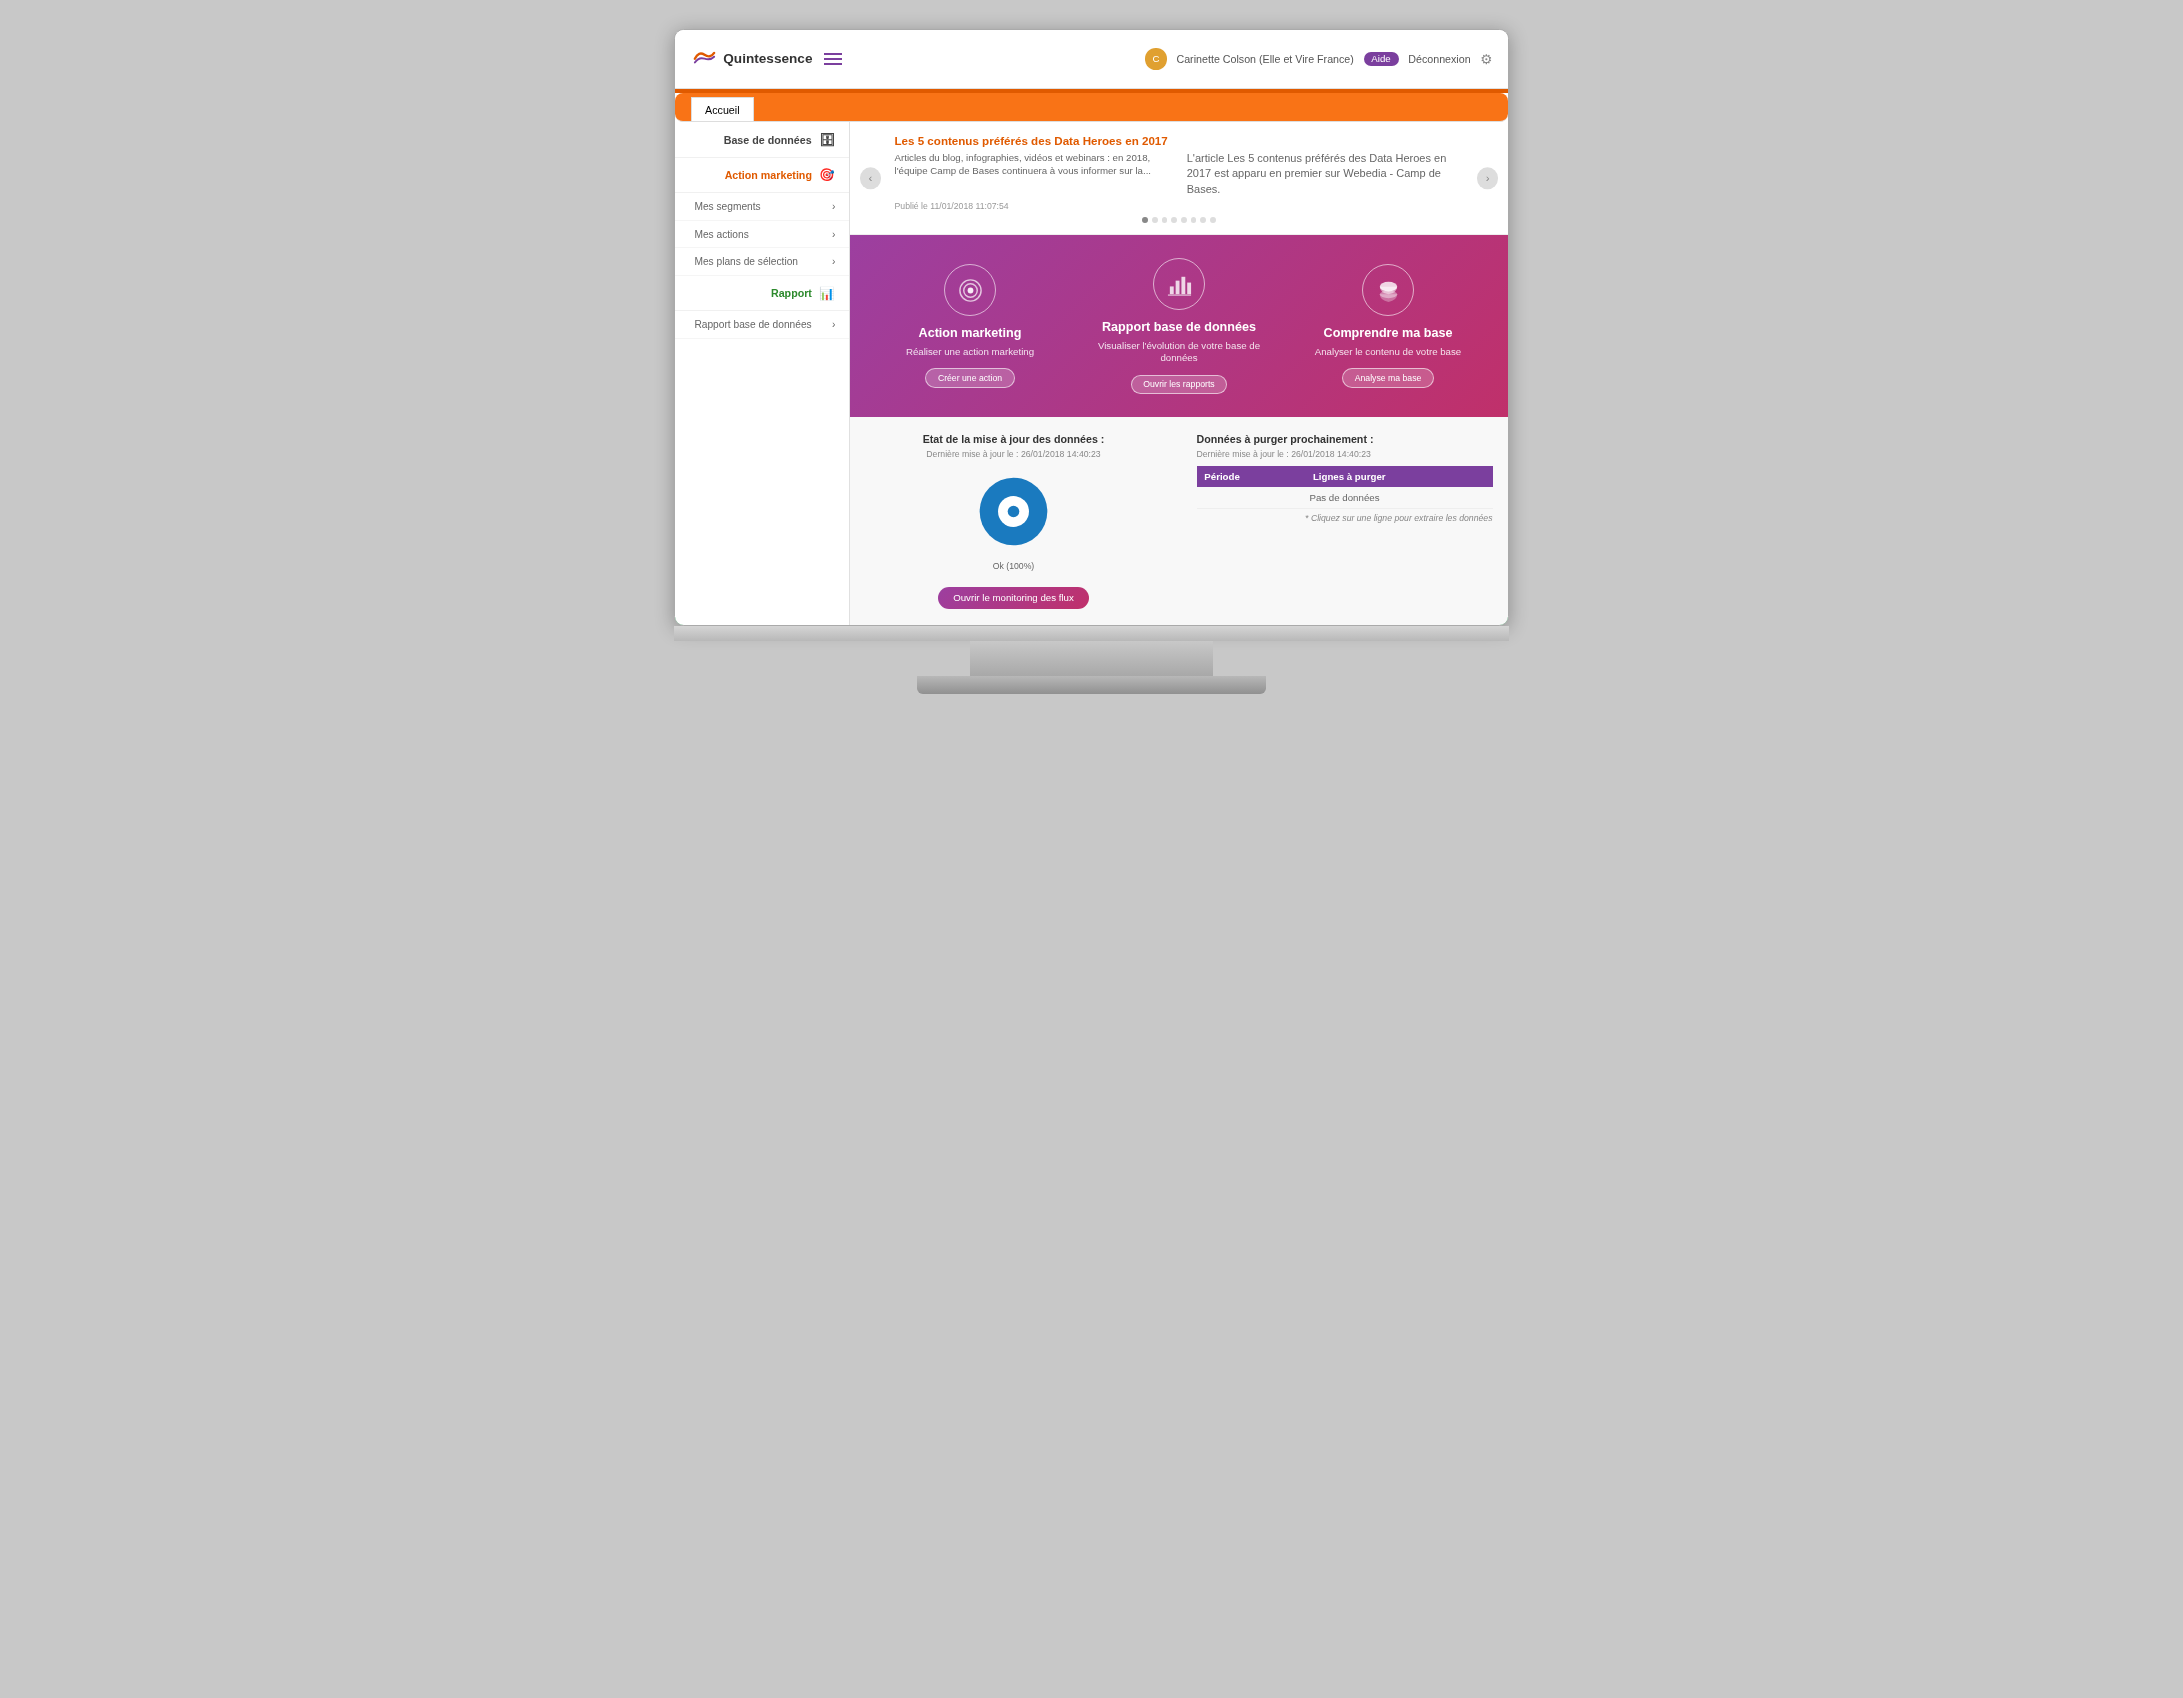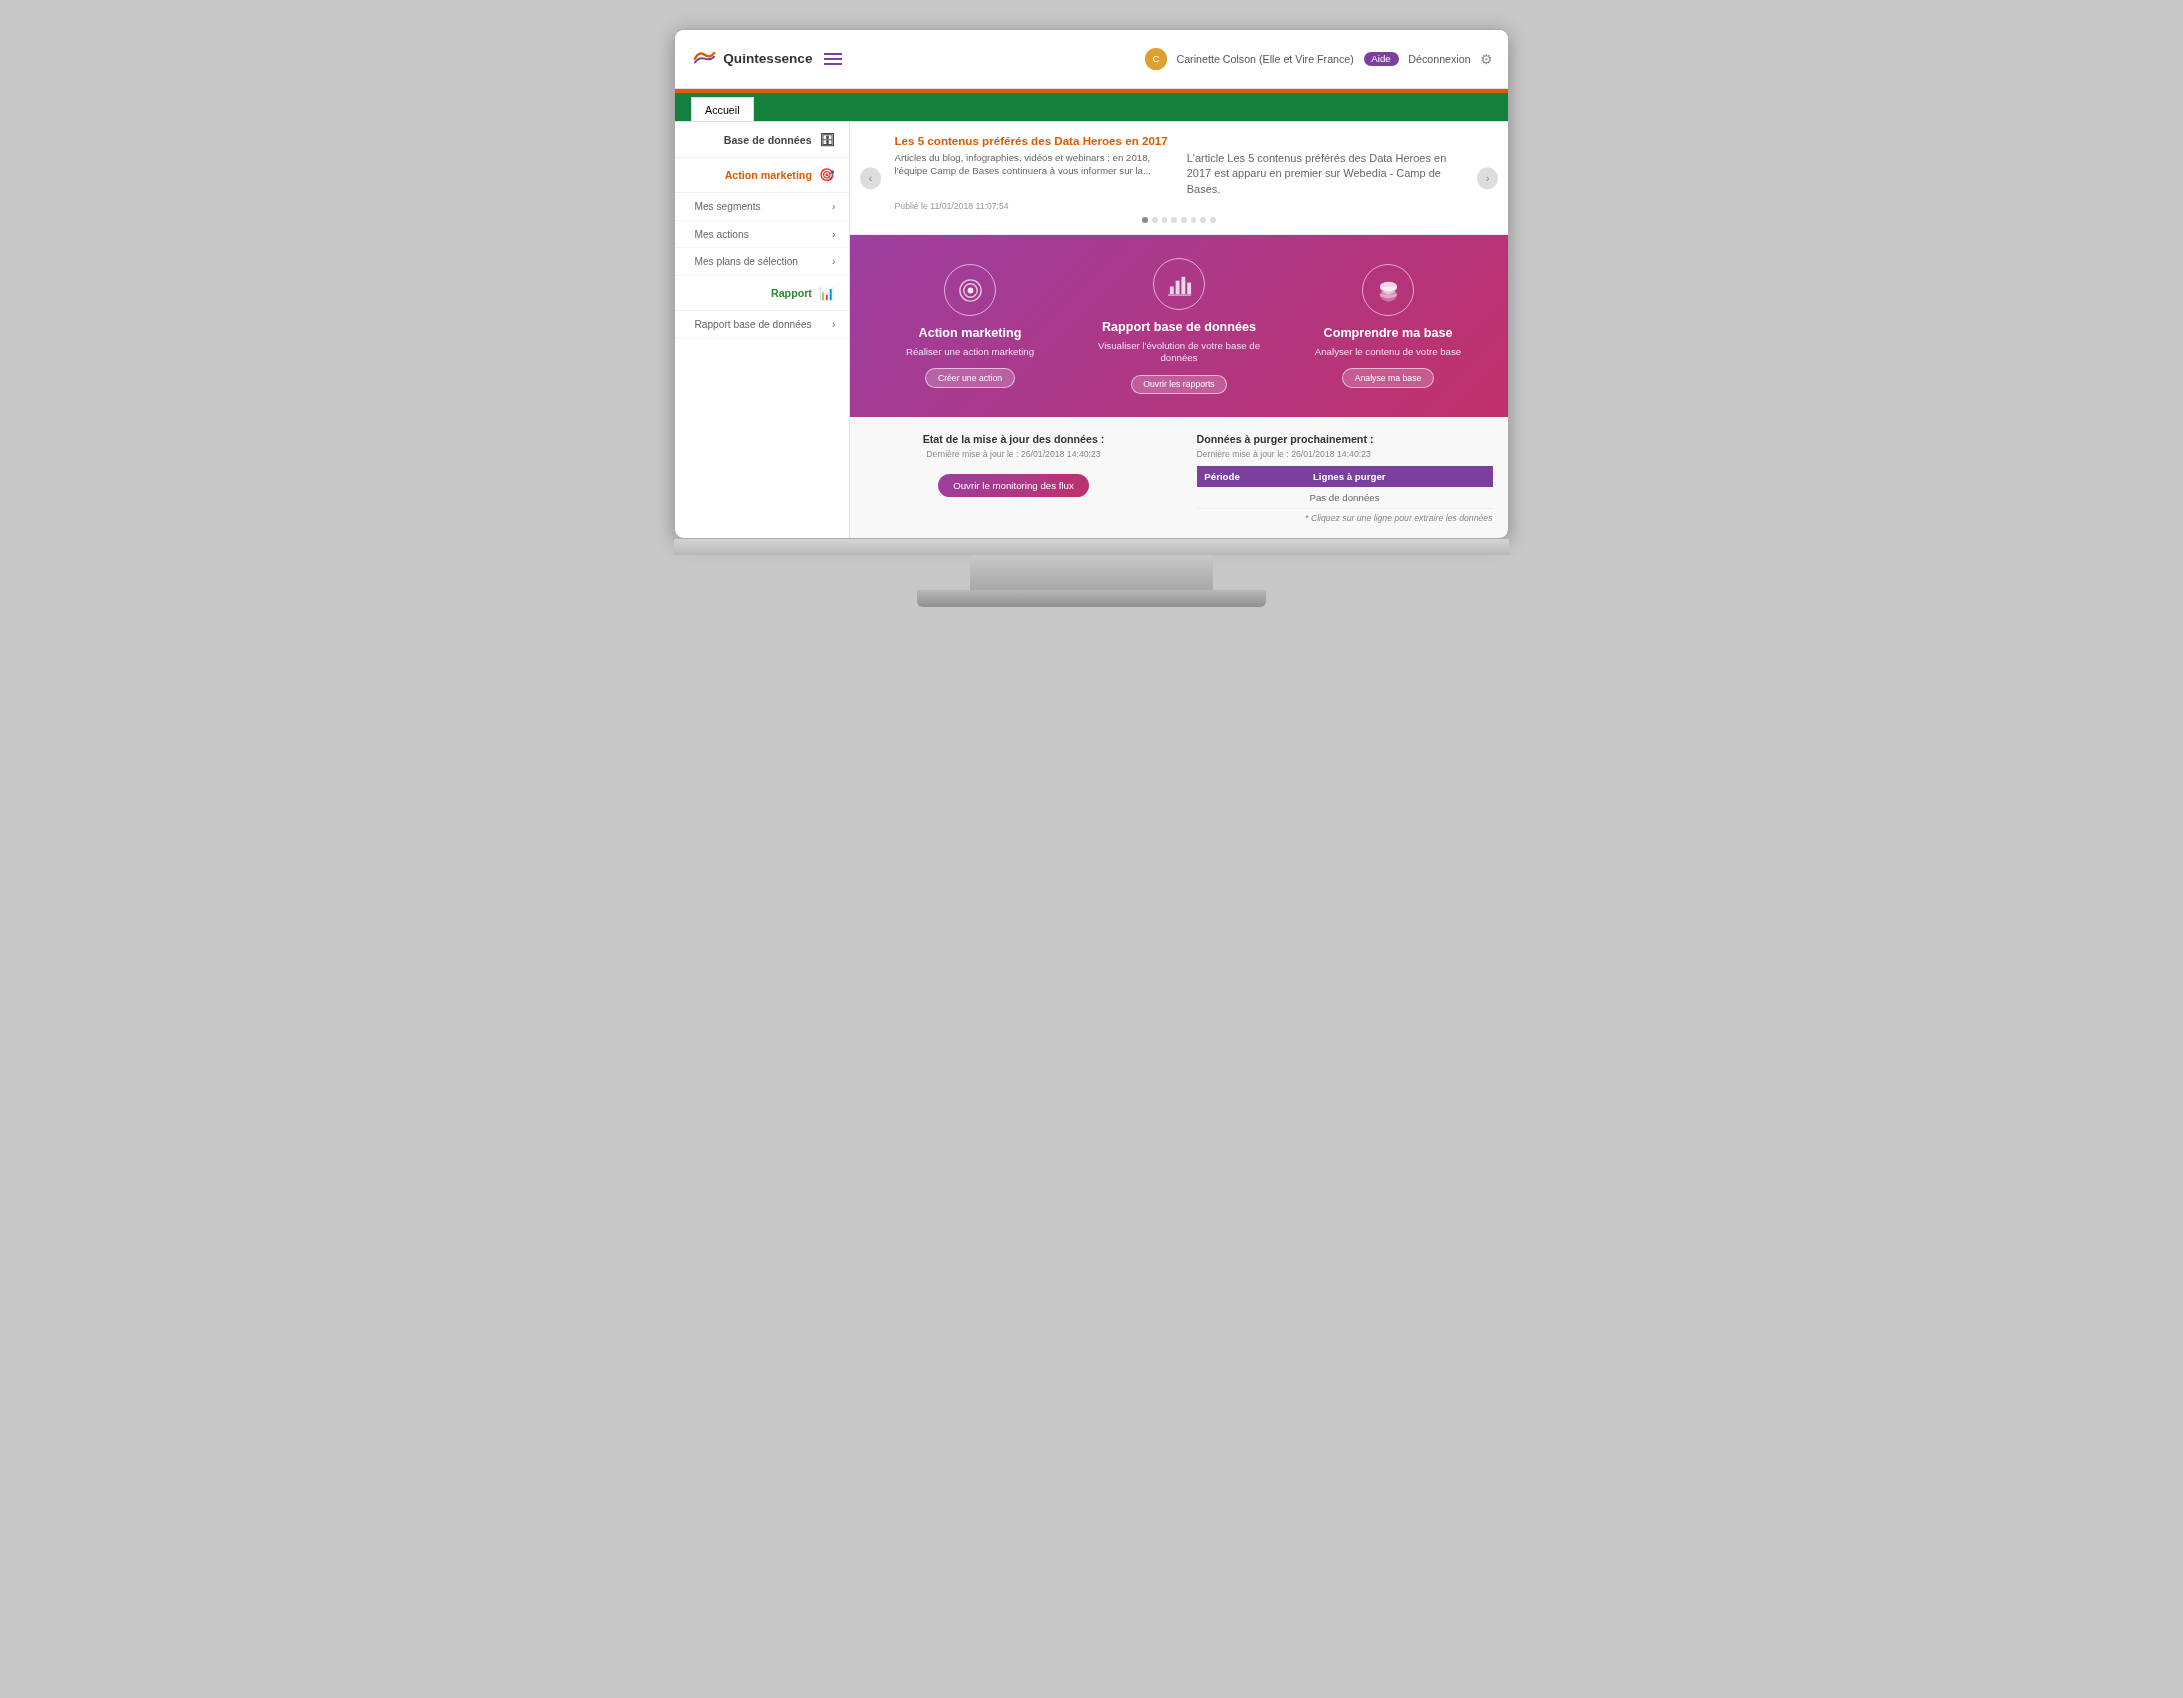--- a/index.html
+++ b/index.html
@@ -114,23 +114,24 @@
     }
 
     
     .orange-bar {
       background: #e05a00;
       height: 3.9px;
     }
 
     
     .tab-bar {
-      background: #15803d;
+      background: #f97316;
       padding: 0 15.5px;
       border-bottom: 1px solid #ddd;
+      border-radius: 8px;
     }
     .tab-item {
       display: inline-block;
       padding: 5.8px 13.6px;
       font-size: 10.7px;
       background: #fff;
       border: 1px solid #ddd;
       border-bottom: none;
       margin-top: 3.9px;
       cursor: pointer;
@@ -565,20 +566,30 @@
             </div>
 
           </div>
 
           <div class="rapport-section">
             <div class="rapport-body">
 
               <div class="rapport-left">
                 <div class="rapport-section-title">Etat de la mise à jour des données :</div>
                 <div class="rapport-date">Dernière mise à jour le : 26/01/2018 14:40:23</div>
+                <div class="donut-wrapper">
+                  <svg width="87" height="87" viewBox="0 0 90 90">
+
+                    <circle cx="45" cy="45" r="35" fill="#1a7abf"></circle>
+                    <circle cx="45" cy="45" r="16" fill="white"></circle>
+
+                    <circle cx="45" cy="45" r="6" fill="#1a7abf"></circle>
+                  </svg>
+                  <div class="donut-label">Ok (100%)</div>
+                </div>
                 <button class="monitoring-btn">Ouvrir le monitoring des flux</button>
               </div>
 
               <div class="rapport-right">
                 <div class="rapport-right-title">Données à purger prochainement :</div>
                 <div class="rapport-right-date">Dernière mise à jour le : 26/01/2018 14:40:23</div>
                 <table class="purge-table">
                   <thead>
                     <tr>
                       <th>Période</th>

